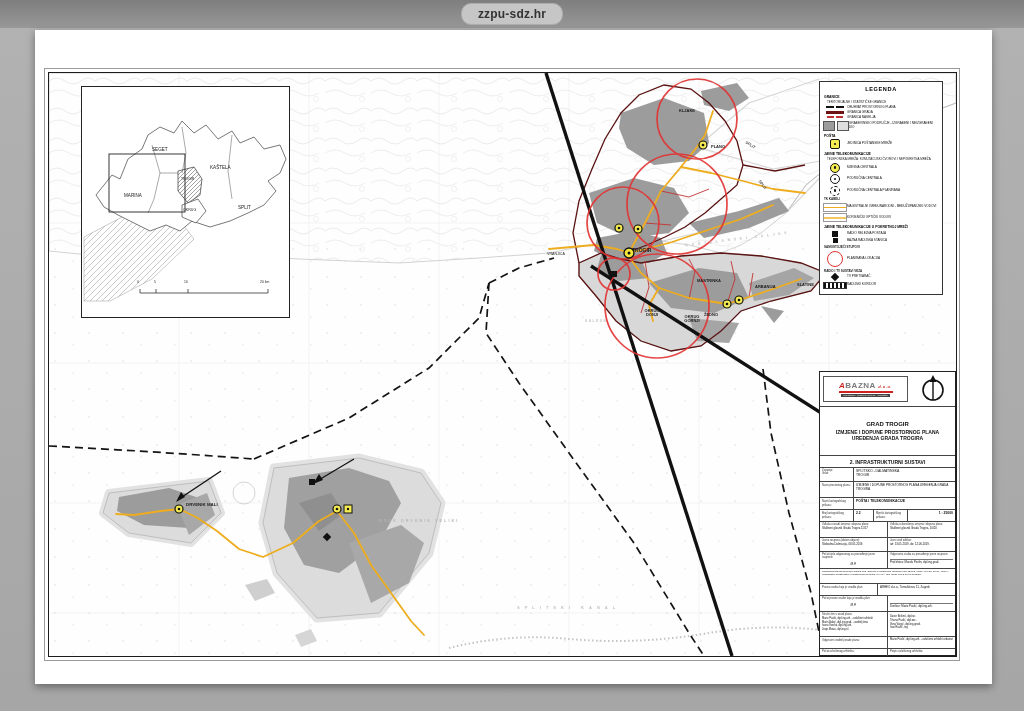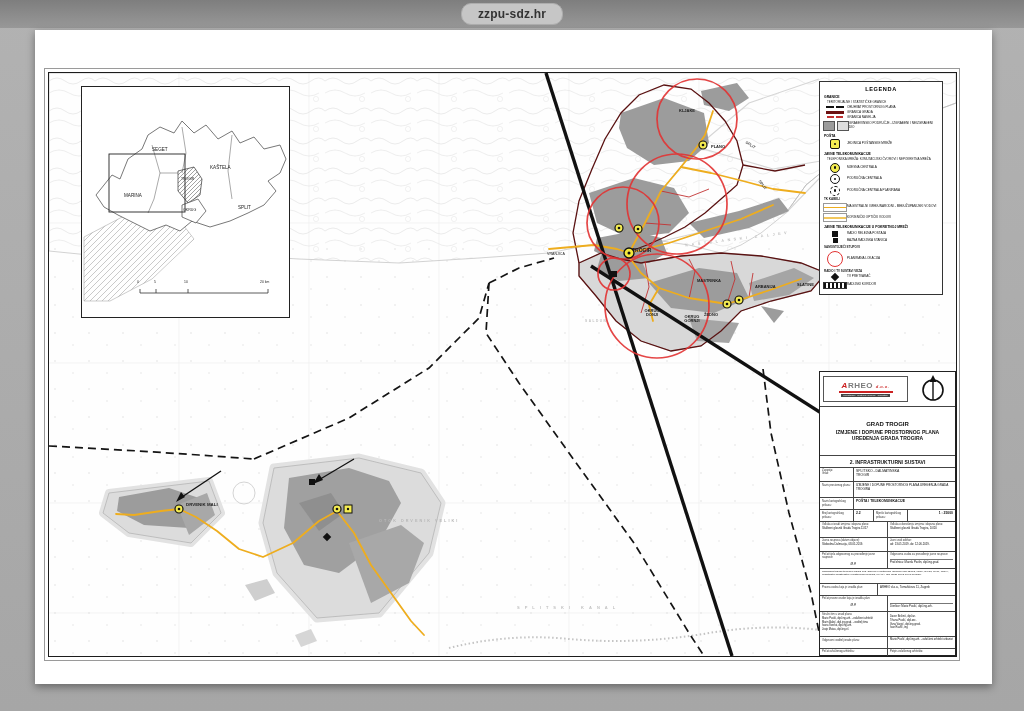--- a/index.html
+++ b/index.html
@@ -448,21 +448,21 @@
             <span class="lg-sw">
               <i class="sw-stripe"></i>
             </span>
           <span class="lg-txt">RADIJSKI KORIDOR</span>
           </div>
       </div>
 
       <div class="tblock">
         <div class="logo-row">
           <div class="logo-box">
-            <div class="logo-line1"><span class="a">A</span><span>RHEO</span> <span style="font-size:4px;color:#cc2222;font-style:italic;">d.o.o.</span></div>
+            <div class="logo-line1"><span class="a">A</span><span>BAZNA</span> <span style="font-size:4px;color:#cc2222;font-style:italic;">d.o.o.</span></div>
             <div class="logo-rule"></div>
             <div class="logo-tag">projektiranje · prostorno uređenje · konzalting</div>
           </div>
           <div class="north-box">
             <svg width="30" height="30" viewBox="0 0 30 30">
               <circle cx="15" cy="16" r="10" fill="none" stroke="#111" stroke-width="1.6"></circle>
               <line x1="15" y1="26" x2="15" y2="4" stroke="#111" stroke-width="1.4"></line>
               <polygon points="15,1 11.5,8 18.5,8" fill="#111"></polygon>
             </svg>
           </div>

